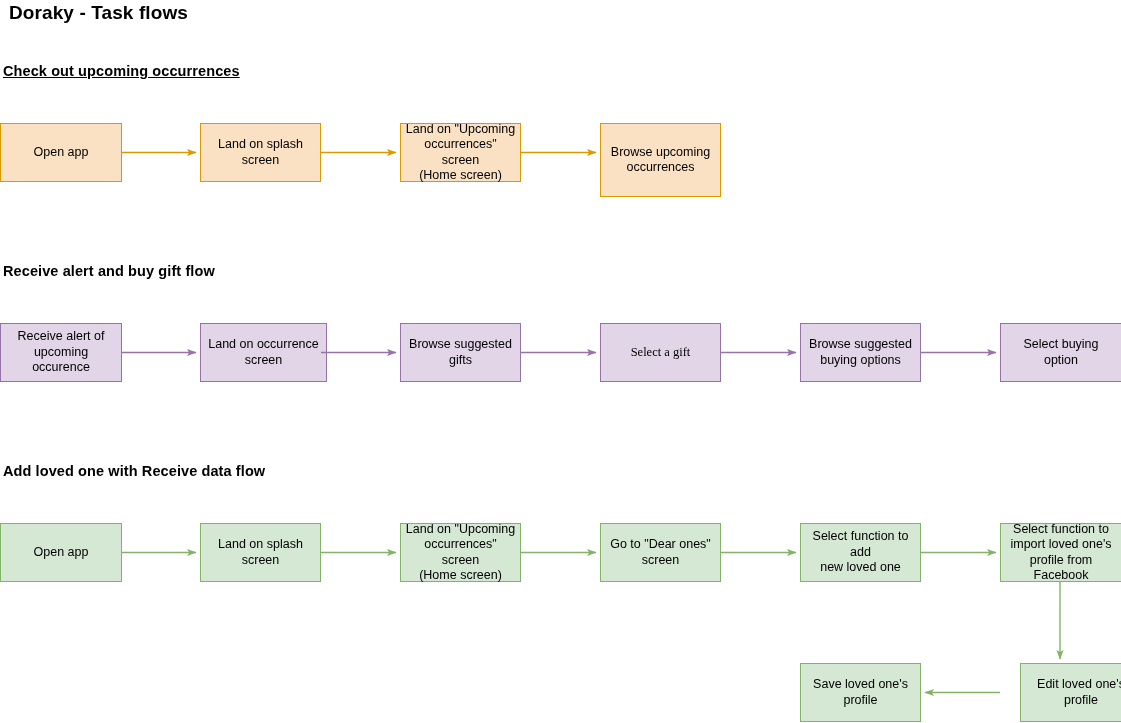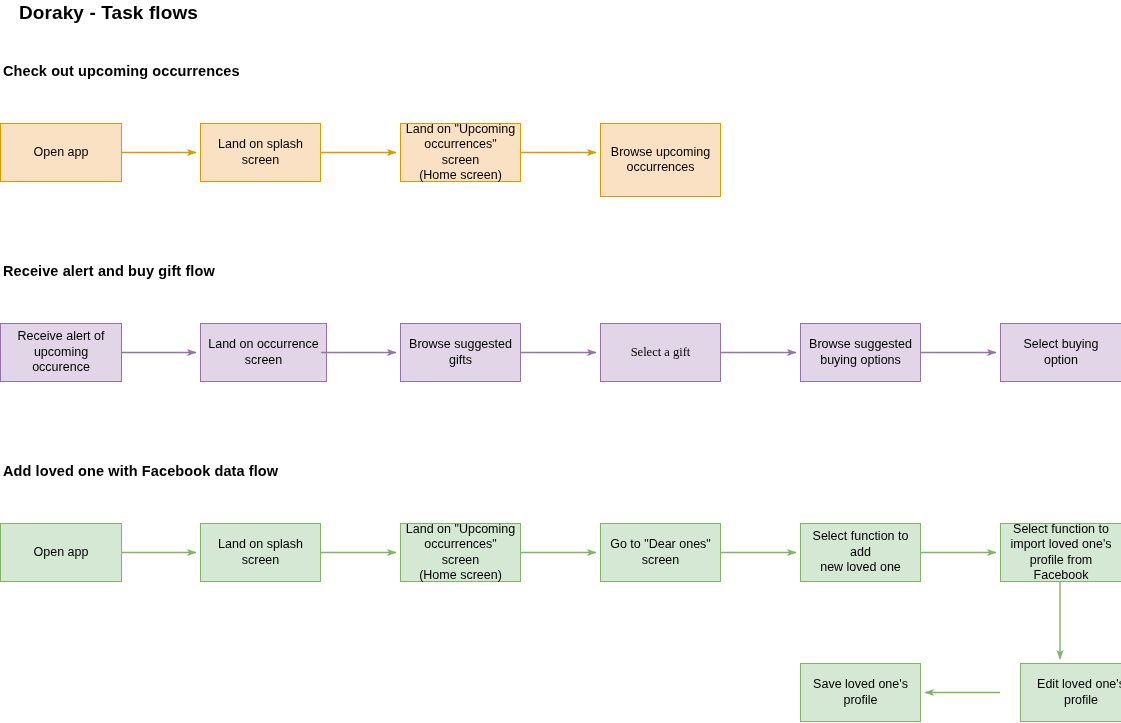--- a/index.html
+++ b/index.html
@@ -17,36 +17,36 @@
   }
   #canvas {
     position: absolute;
     left: 0; top: 0;
     width: 1121px;
     height: 723px;
     overflow: hidden;
   }
   .page-title {
     position: absolute;
-    left: 19px;
+    left: 9px;
     top: 2px;
     font-size: 19px;
     font-weight: bold;
     letter-spacing: 0.1px;
     white-space: nowrap;
   }
   .section-title {
     position: absolute;
     left: 3px;
     font-size: 14.5px;
     font-weight: bold;
     letter-spacing: 0.1px;
     white-space: nowrap;
   }
-  #sec-title-0 { top: 63px; }
+  #sec-title-0 { top: 63px; text-decoration: underline; }
   #sec-title-1 { top: 263px; text-align: center; }
   #sec-title-2 { top: 463px; }
 
   .node {
     position: absolute;
     box-sizing: border-box;
     border-width: 1px;
     border-style: solid;
     display: flex;
     align-items: center;
@@ -103,21 +103,21 @@
 upcoming occurence</div>
   <div class="node purple" style="left:200px; top:323px; width:127px; height:59px;">Land on occurrence
 screen</div>
   <div class="node purple" style="left:400px; top:323px; width:121px; height:59px;">Browse suggested
 gifts</div>
   <div class="node purple" style="left:600px; top:323px; width:121px; height:59px;font-family:Liberation Serif, serif;">Select a gift</div>
   <div class="node purple" style="left:800px; top:323px; width:121px; height:59px;">Browse suggested
 buying options</div>
   <div class="node purple" style="left:1000px; top:323px; width:121px; height:59px; border-right:none;">Select buying option</div>
 
-  <div class="section-title" id="sec-title-2">Add loved one with Facebook data flow</div>
+  <div class="section-title" id="sec-title-2">Add loved one with Receive data flow</div>
 
   <div class="node green" style="left:0px; top:523px; width:122px; height:59px;">Open app</div>
   <div class="node green" style="left:200px; top:523px; width:121px; height:59px;">Land on splash
 screen</div>
   <div class="node green" style="left:400px; top:523px; width:121px; height:59px;">Land on "Upcoming
 occurrences" screen
 (Home screen)</div>
   <div class="node green" style="left:600px; top:523px; width:121px; height:59px;">Go to "Dear ones"
 screen</div>
   <div class="node green" style="left:1000px; top:523px; width:121px; height:59px; border-right:none;">Select function to

